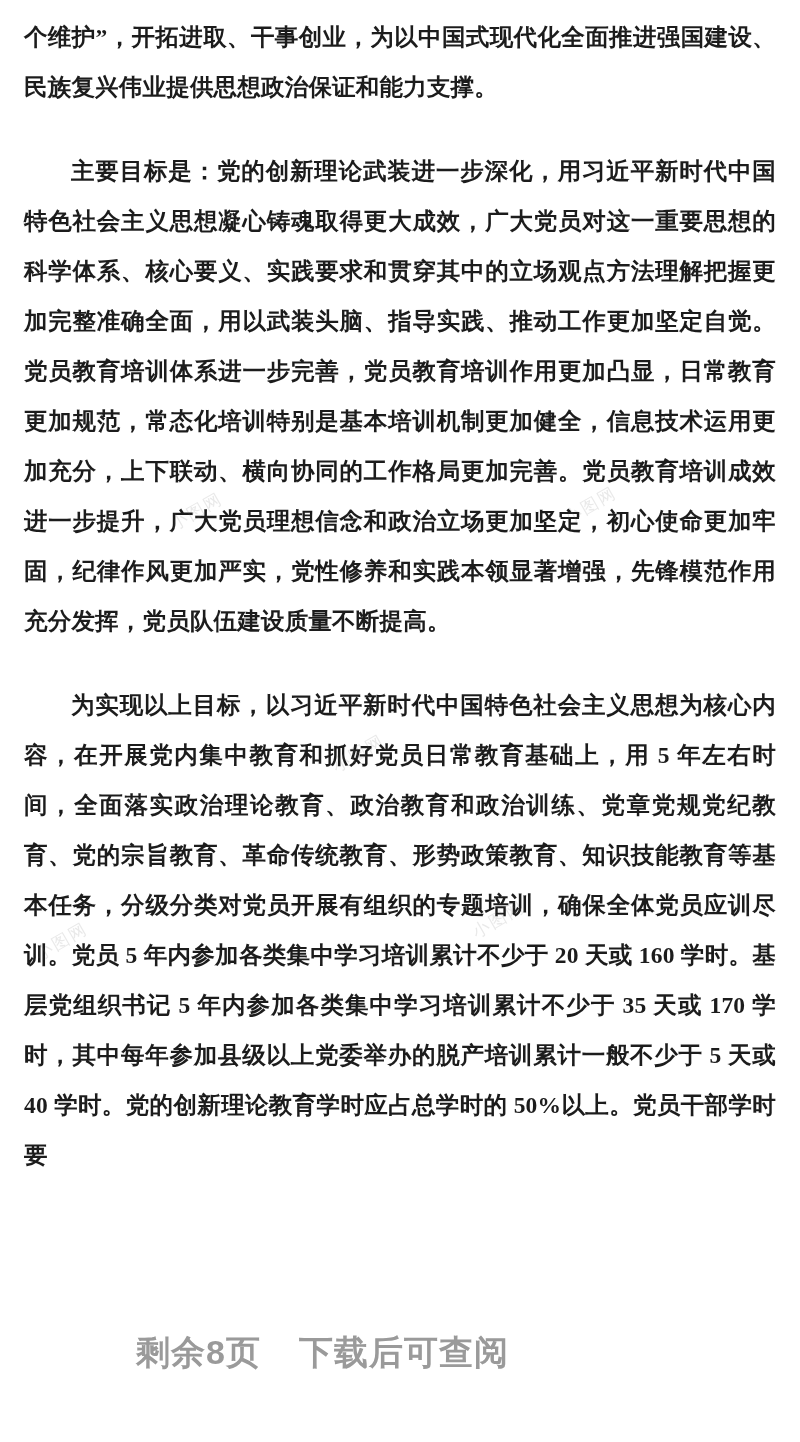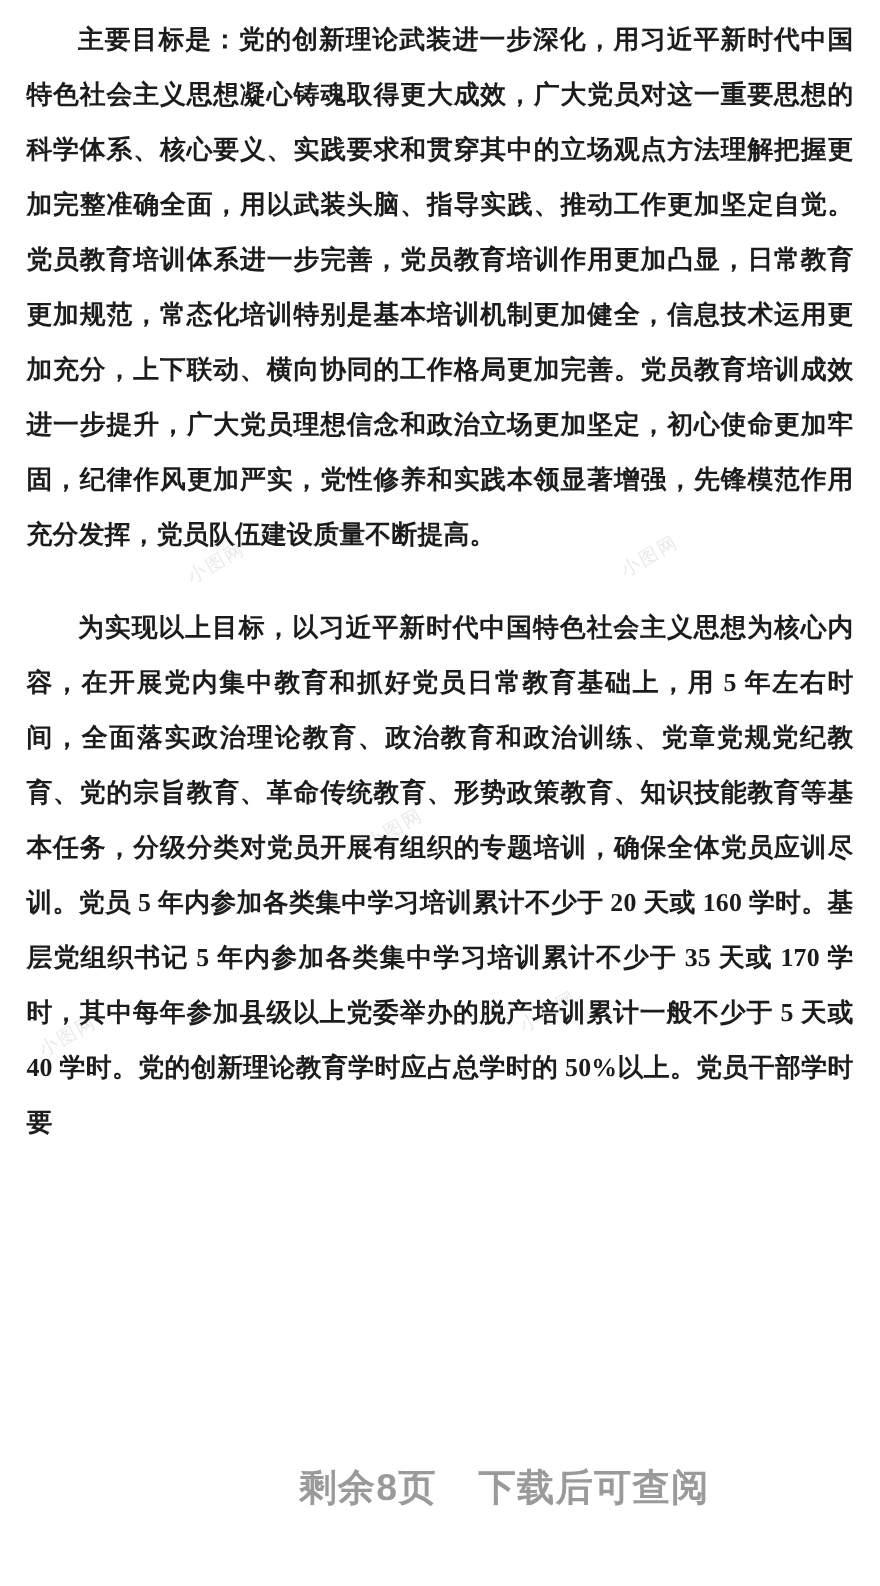--- a/index.html
+++ b/index.html
@@ -80,21 +80,21 @@
     top: 1255px;
     width: 800px;
     height: 187px;
     background: linear-gradient(to bottom, rgba(255,255,255,0) 0%, #ffffff 38%, #ffffff 100%);
   }
   .bottom-bar {
     position: absolute;
     left: 0;
     top: 1330px;
     width: 645px;
-    text-align: right;
+    text-align: center;
   }
   .bottom-bar .remain,
   .bottom-bar .download {
     display: inline-block;
     vertical-align: middle;
     color: #9a9a9a;
     font-weight: 700;
     font-family: "Liberation Sans", "DejaVu Sans", sans-serif;
   }
   .bottom-bar .remain {
@@ -107,20 +107,21 @@
     letter-spacing: 1px;
     cursor: pointer;
   }
 </style>
 </head>
 <body>
 
 <div class="page">
 
   <div class="doc-body">
+    <p class="para first">个维护”，开拓进取、干事创业，为以中国式现代化全面推进强国建设、民族复兴伟业提供思想政治保证和能力支撑。</p>
     <p class="para indent second">主要目标是：党的创新理论武装进一步深化，用习近平新时代中国特色社会主义思想凝心铸魂取得更大成效，广大党员对这一重要思想的科学体系、核心要义、实践要求和贯穿其中的立场观点方法理解把握更加完整准确全面，用以武装头脑、指导实践、推动工作更加坚定自觉。党员教育培训体系进一步完善，党员教育培训作用更加凸显，日常教育更加规范，常态化培训特别是基本培训机制更加健全，信息技术运用更加充分，上下联动、横向协同的工作格局更加完善。党员教育培训成效进一步提升，广大党员理想信念和政治立场更加坚定，初心使命更加牢固，纪律作风更加严实，党性修养和实践本领显著增强，先锋模范作用充分发挥，党员队伍建设质量不断提高。</p>
     <p class="para indent">为实现以上目标，以习近平新时代中国特色社会主义思想为核心内容，在开展党内集中教育和抓好党员日常教育基础上，用 5 年左右时间，全面落实政治理论教育、政治教育和政治训练、党章党规党纪教育、党的宗旨教育、革命传统教育、形势政策教育、知识技能教育等基本任务，分级分类对党员开展有组织的专题培训，确保全体党员应训尽训。党员 5 年内参加各类集中学习培训累计不少于 20 天或 160 学时。基层党组织书记 5 年内参加各类集中学习培训累计不少于 35 天或 170 学时，其中每年参加县级以上党委举办的脱产培训累计一般不少于 5 天或 40 学时。党的创新理论教育学时应占总学时的 50%以上。党员干部学时要</p>
   </div>
 
   <div class="wm wm1">小图网</div>
   <div class="wm wm2">小图网</div>
   <div class="wm wm3">小图网</div>
   <div class="wm wm4">小图网</div>
   <div class="wm wm5">小图网</div>
 

